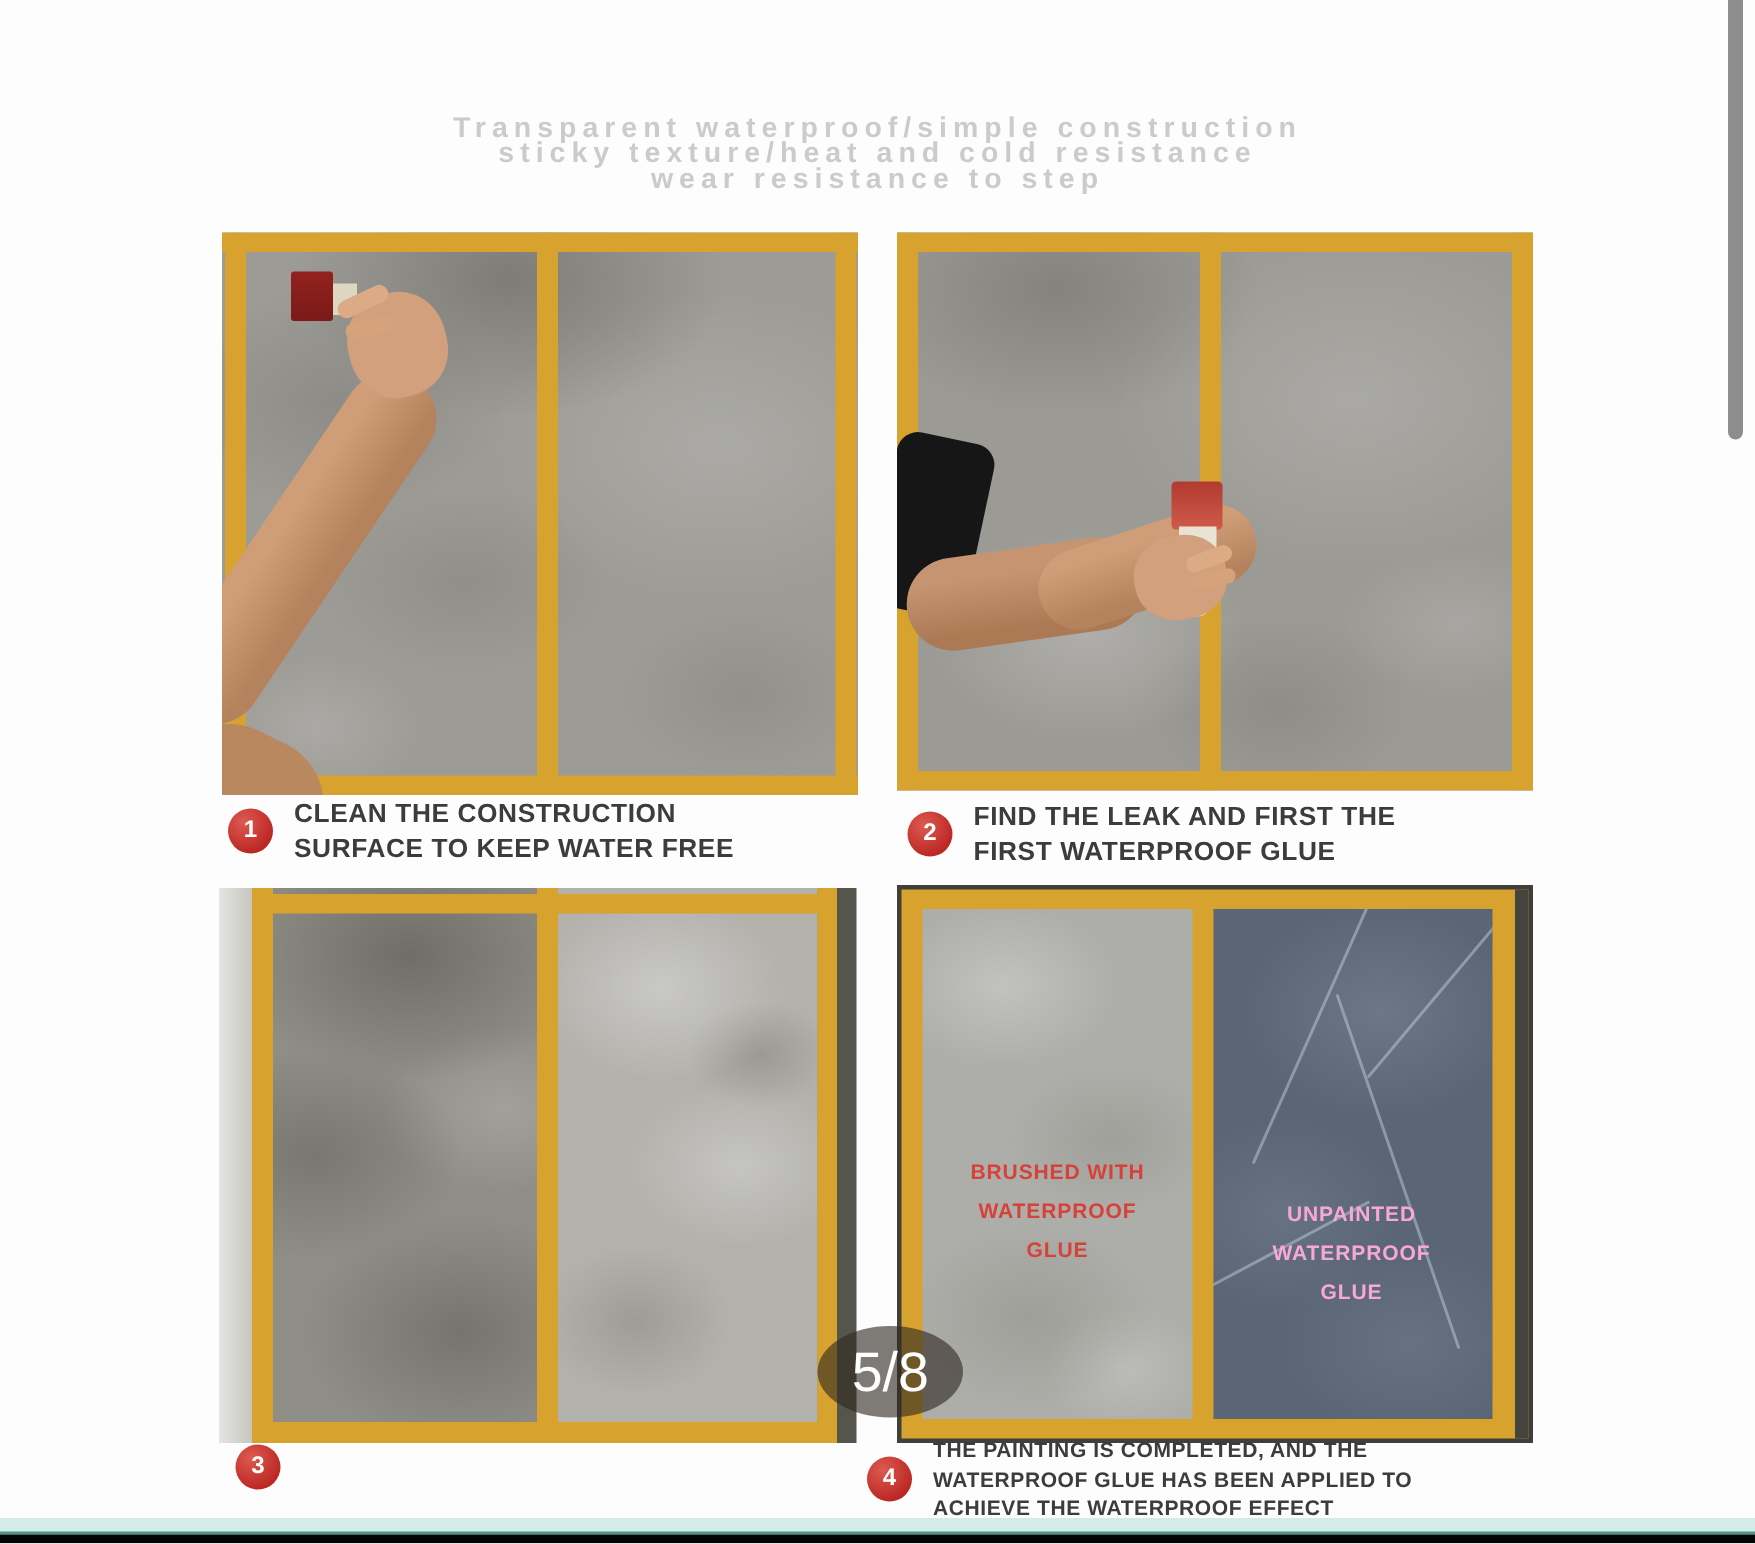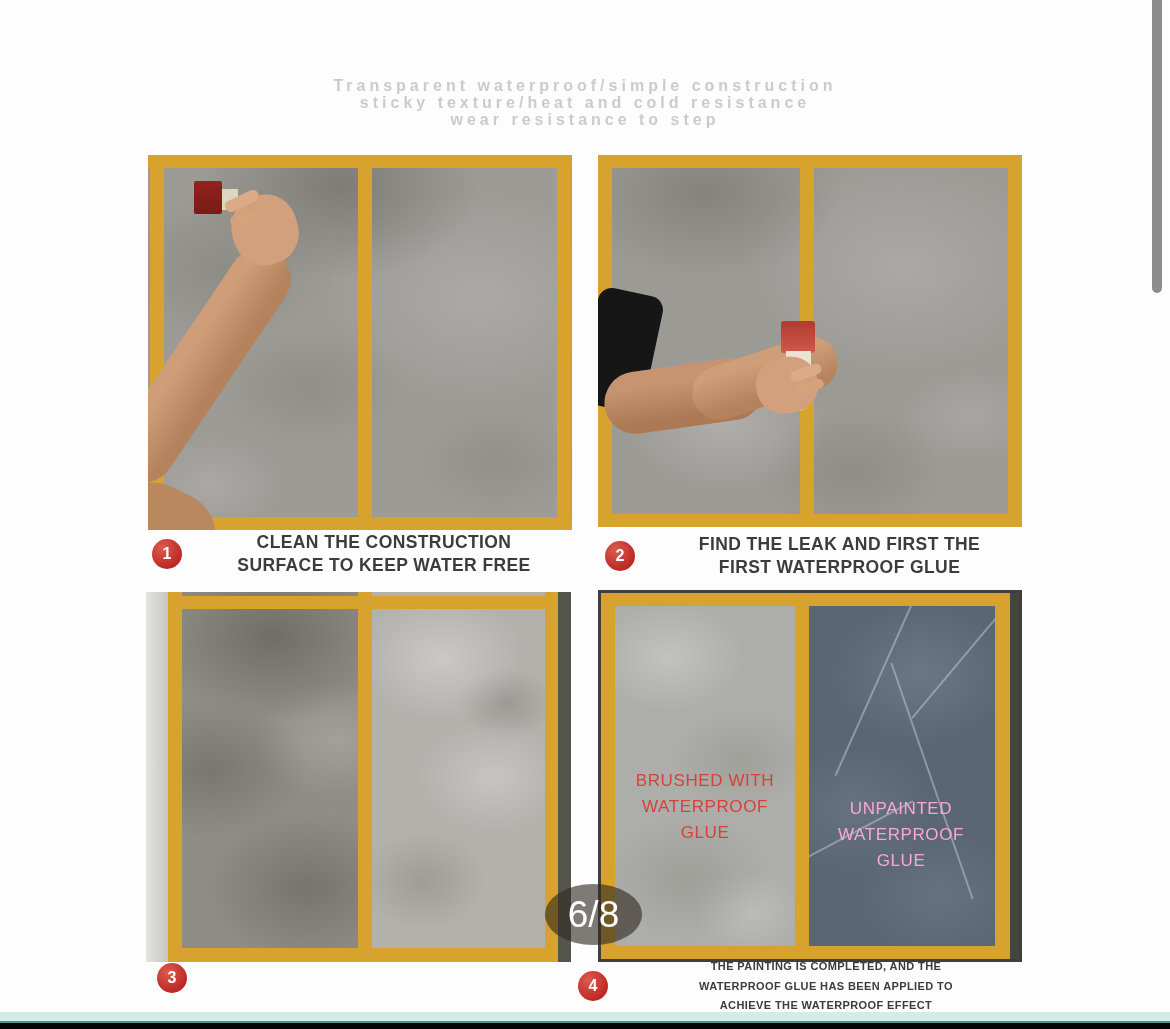--- a/index.html
+++ b/index.html
@@ -9,21 +9,21 @@
   }
   
   .header-highlight{
     position:absolute;top:14px;left:50%;transform:translateX(-50%);
     background:#f1e32b;color:#302e10;font-weight:bold;font-size:15px;
     line-height:21px;letter-spacing:0.6px;text-align:center;
     padding:2px 10px;white-space:pre-line;
   }
   .tagline{
     position:absolute;top:77px;left:0;width:100%;text-align:center;
-    color:#cbcbcb;font-size:16px;line-height:17px;letter-spacing:4px;
+    color:#cbcbcb;font-size:19px;line-height:17px;letter-spacing:4px;
     white-space:pre-line;font-weight:bold;
   }
   
   .photo{position:absolute;overflow:hidden;}
   .p1{left:148px;top:155px;width:424px;height:375px;
     background-color:#9c9b96;
     background-image:
       radial-gradient(200px 130px at 45% 8%, rgba(100,98,92,.55), transparent 72%),
       radial-gradient(160px 110px at 18% 30%, rgba(112,110,104,.35), transparent 70%),
       radial-gradient(220px 150px at 78% 38%, rgba(255,255,255,.15), transparent 70%),
@@ -103,37 +103,37 @@
   .p2-forearm{left:92px;top:196px;width:150px;height:54px;border-radius:27px;transform:rotate(-18deg);}
   .p2-bristles{position:absolute;left:183px;top:166px;width:34px;height:32px;border-radius:3px;
     background:linear-gradient(180deg,#b23a30,#cf5a4a);}
   .p2-ferrule{position:absolute;left:188px;top:196px;width:25px;height:24px;background:#e9e3d3;}
   .p2-handle{position:absolute;left:193px;top:218px;width:15px;height:38px;border-radius:7px;background:#dccfb2;}
   .p2-ring{position:absolute;left:197px;top:238px;width:8px;height:8px;border-radius:50%;background:#9a8f72;}
   .p2-hand{left:158px;top:202px;width:62px;height:56px;border-radius:46%;background:#d2a07c;transform:rotate(-10deg);}
   .p2-finger1{left:192px;top:212px;width:32px;height:11px;border-radius:6px;background:#dcab86;transform:rotate(-20deg);}
   .p2-finger2{left:196px;top:226px;width:30px;height:10px;border-radius:6px;background:#d6a27c;transform:rotate(-12deg);}
   
-  .p4-label{position:absolute;white-space:pre-line;font-weight:normal;font-size:17px;
+  .p4-label{position:absolute;white-space:pre-line;font-weight:bold;font-size:14px;
     line-height:26px;letter-spacing:0.6px;text-align:center;}
   .p4-label-left{left:17px;width:180px;top:178px;color:#d8403a;}
   .p4-label-right{left:203px;width:200px;top:180px;color:#f9a8d4;margin-top:26px;}
   
   .step{position:absolute;display:flex;align-items:center;gap:14px;}
   .step-badge{width:30px;height:30px;border-radius:50%;flex:0 0 auto;
     background:radial-gradient(circle at 35% 30%, #dd5a50, #bb2622 75%);
     color:#fff;font-weight:bold;font-size:16px;
     display:flex;align-items:center;justify-content:center;}
   .step-text{white-space:pre-line;color:#3c3c3c;font-weight:bold;font-size:17.5px;
-    line-height:23px;letter-spacing:0.4px;text-align:center;flex:1;}
+    line-height:23px;letter-spacing:0.4px;flex:1;}
   .step1{left:152px;top:531px;width:420px;}
   .step2{left:605px;top:533px;width:425px;}
   .step3{left:157px;top:963px;width:405px;}
   .step4{left:578px;top:957px;width:452px;}
-  .step4 .step-text{font-size:11px;line-height:19.5px;}
+  .step4 .step-text{font-size:14px;line-height:19.5px;}
   
   .page-indicator{position:absolute;left:545px;top:884px;width:97px;height:61px;
     border-radius:50%;background:rgba(48,42,34,.62);color:#ffffff;font-size:37px;
     display:flex;align-items:center;justify-content:center;}
   .scrollbar-thumb{position:absolute;right:8px;top:0;width:10px;height:293px;
     background:#8d8d8d;border-radius:0 0 6px 6px;}
   .bottom-teal{position:absolute;left:0;bottom:6px;width:100%;height:9px;
     background:#d5ebe8;border-bottom:2px solid #4f948b;}
   .bottom-black{position:absolute;left:0;bottom:0;width:100%;height:6px;background:#050505;}
 </style>
@@ -221,18 +221,18 @@
   <div class="step step3">
     <div class="step-badge">3</div>
   </div>
   <div class="step step4">
     <div class="step-badge">4</div>
     <div class="step-text">THE PAINTING IS COMPLETED, AND THE
 WATERPROOF GLUE HAS BEEN APPLIED TO
 ACHIEVE THE WATERPROOF EFFECT</div>
   </div>
 
-  <div class="page-indicator">6/8</div>
+  <div class="page-indicator">5/8</div>
   <div class="scrollbar-thumb"></div>
   <div class="bottom-teal"></div>
   <div class="bottom-black"></div>
 
 </div>
 
 </body></html>

